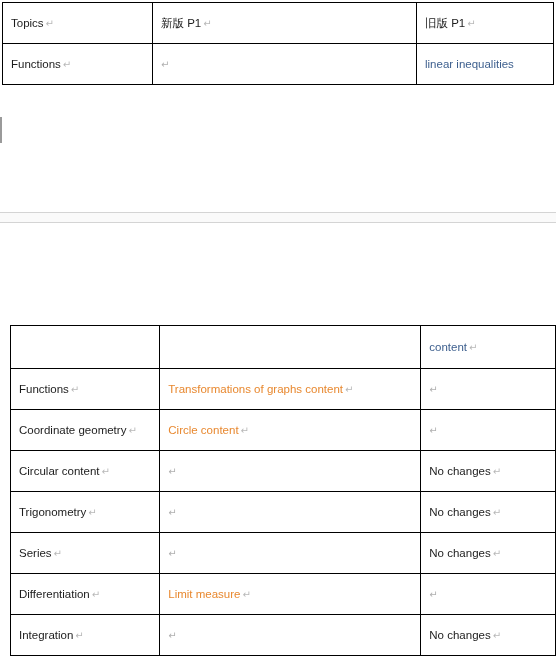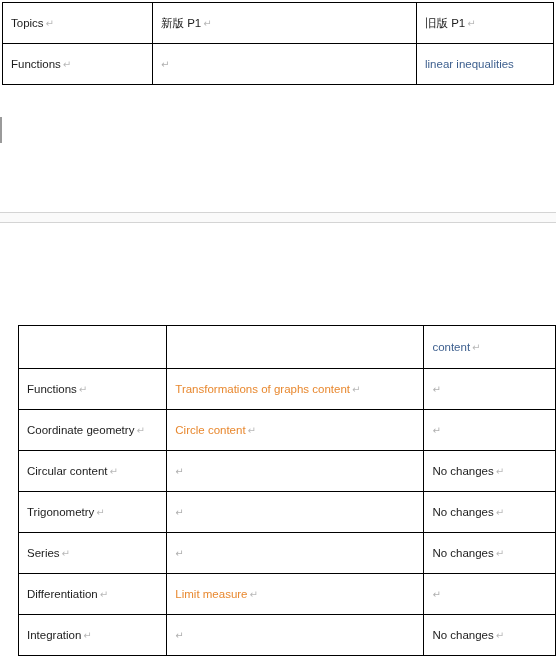--- a/index.html
+++ b/index.html
@@ -91,21 +91,21 @@
     height: 11px;
     background: #fafafa;
     border-top: 1px solid #d4d4d4;
     border-bottom: 1px solid #d4d4d4;
     box-sizing: border-box;
   }
 
   
   #table-2 {
     position: absolute;
-    left: 18px;
+    left: 10px;
     top: 325px;
   }
   #table-2 td { height: 40px; }
   #table-2 tr.row-header td { height: 42px; }
 </style>
 </head>
 <body>
 
 <div class="page">
 

